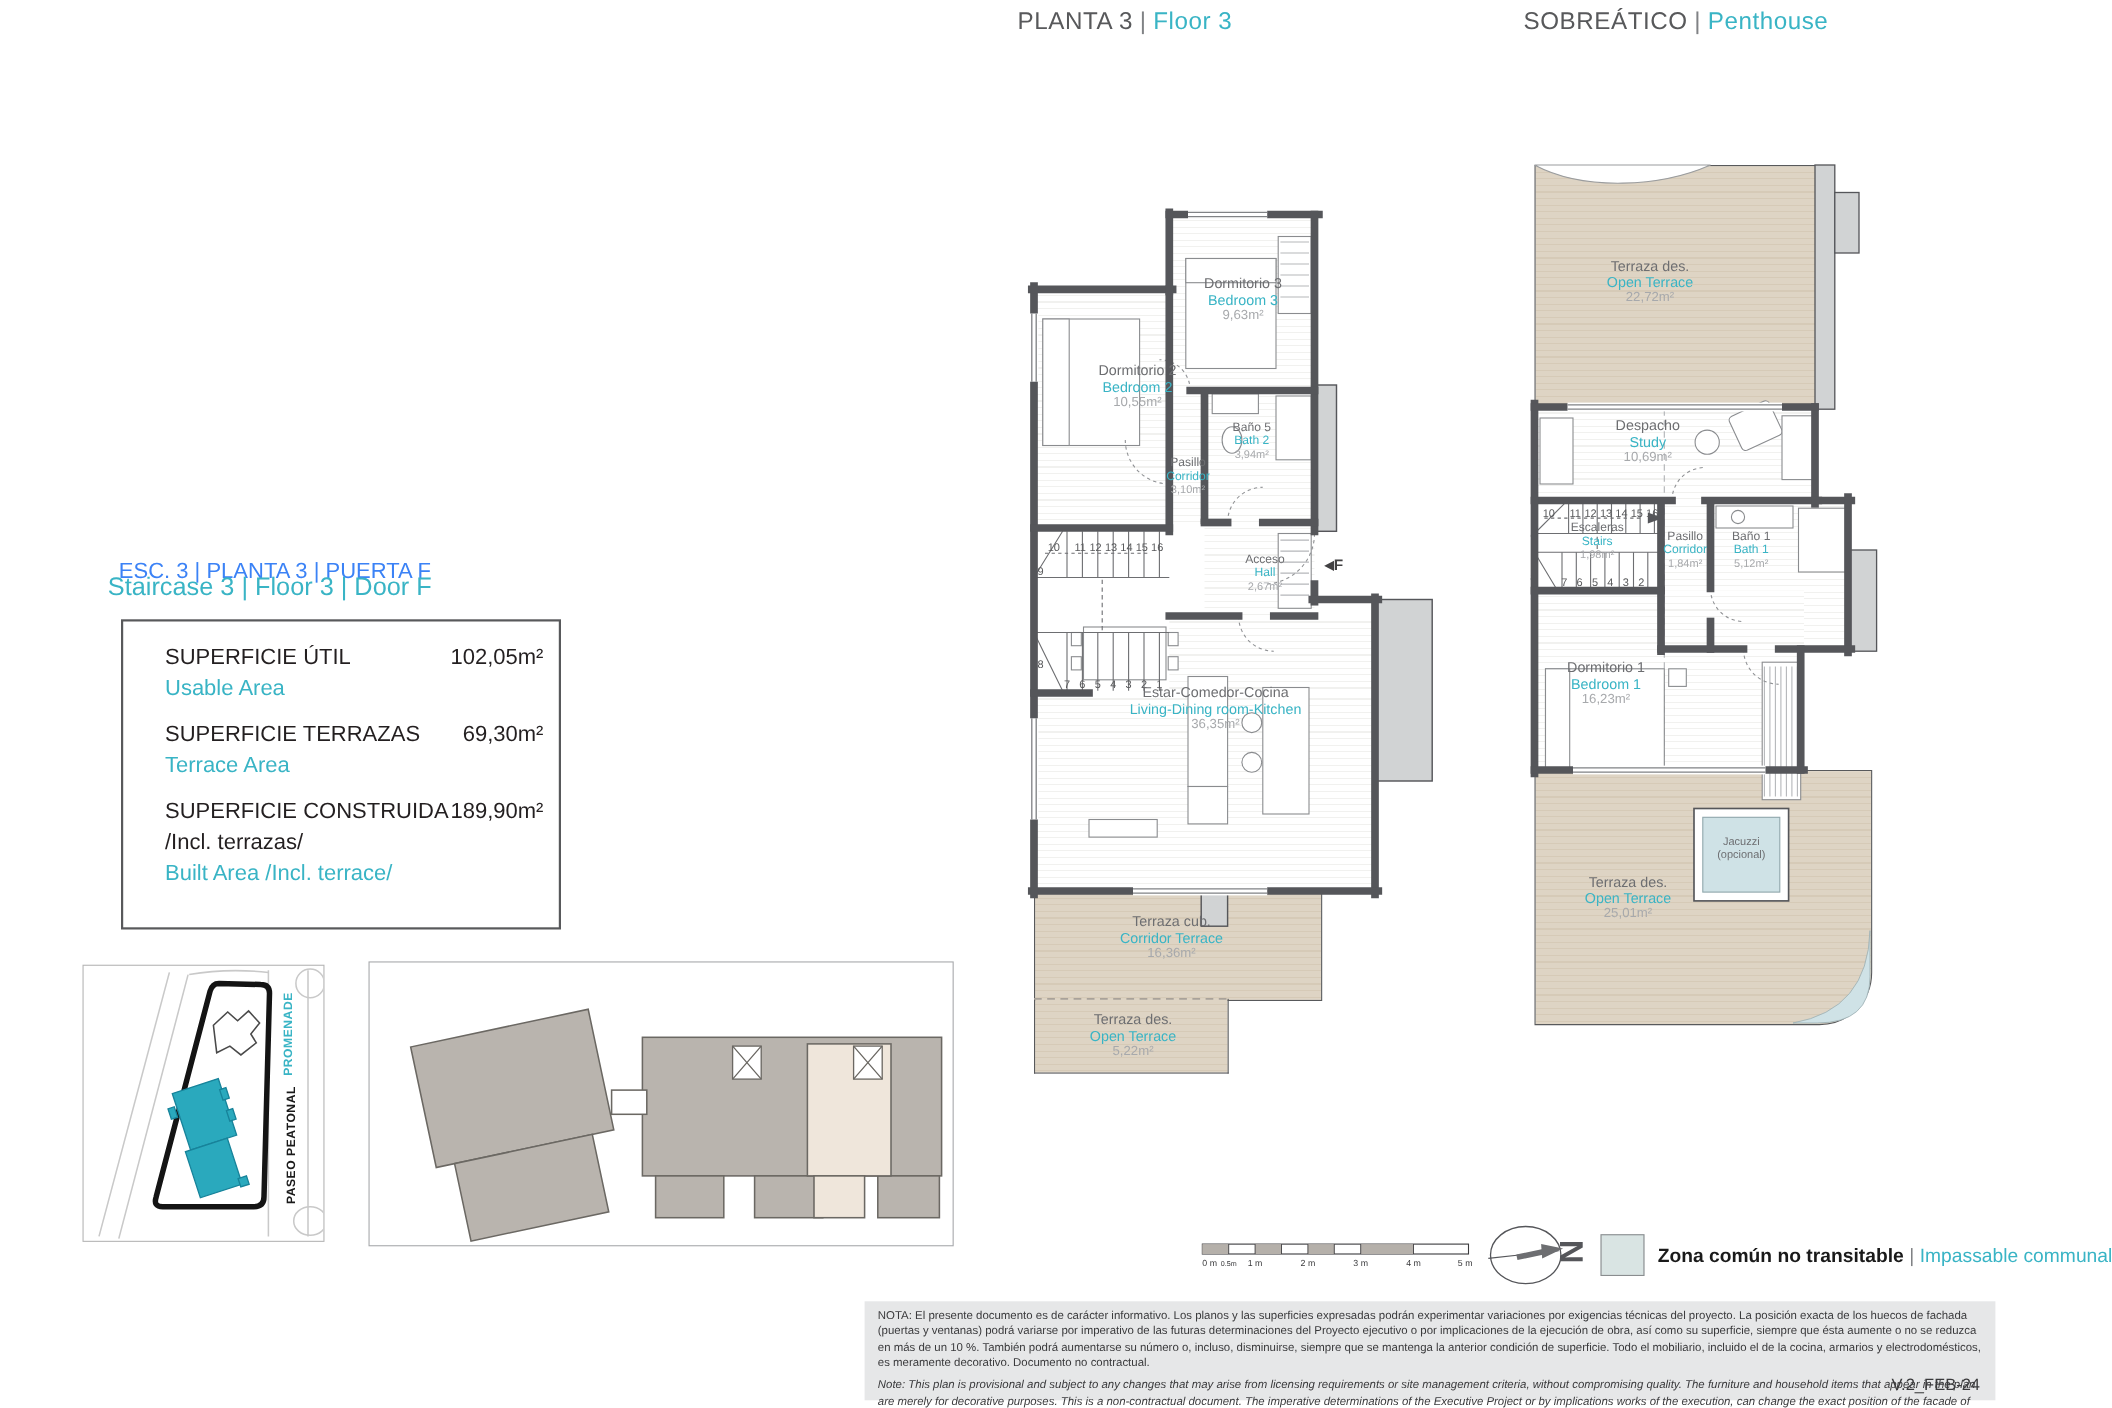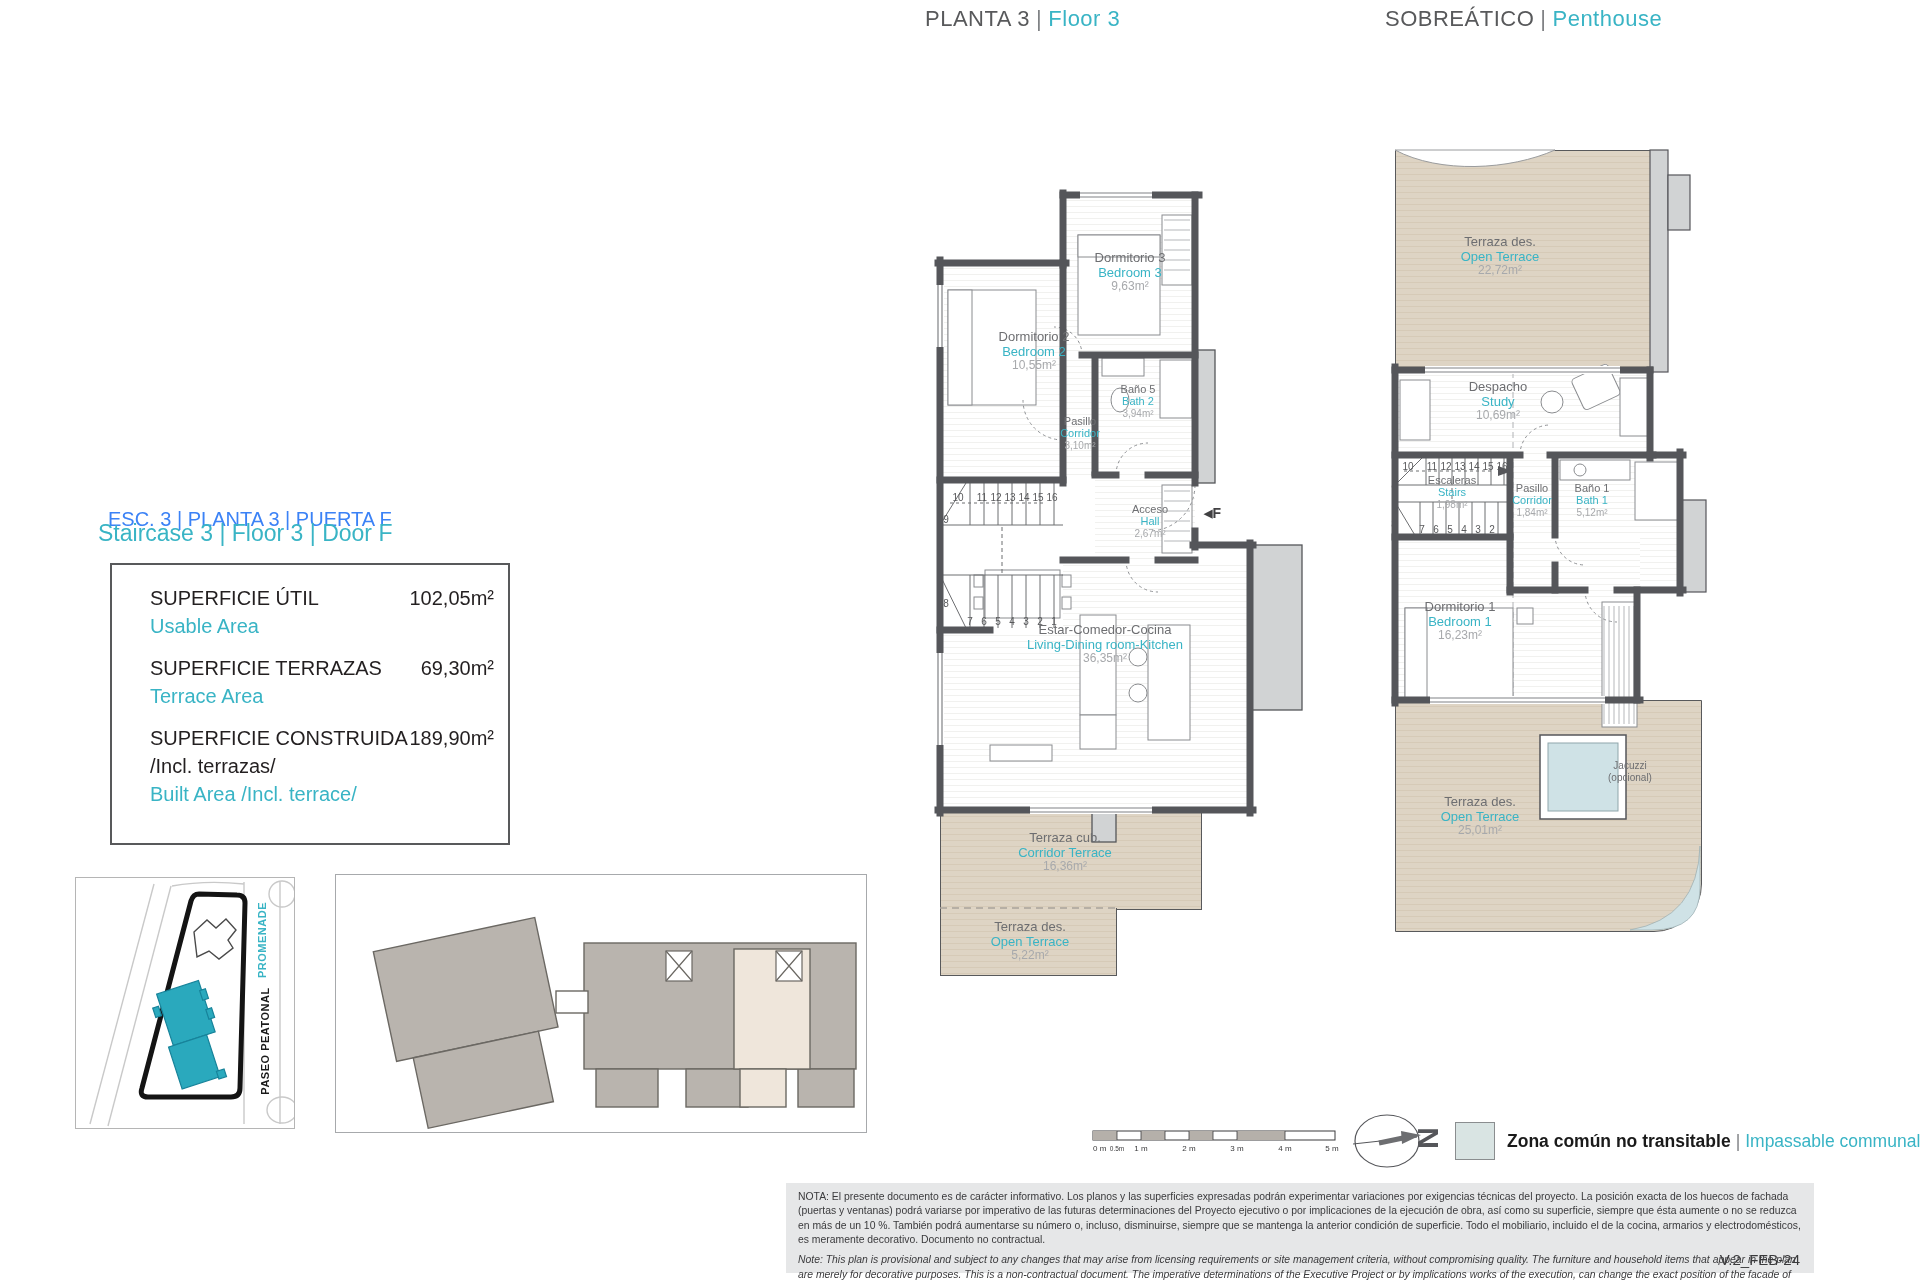--- a/index.html
+++ b/index.html
@@ -49,21 +49,21 @@
   .legend-text .es{color:#1a1a1a;font-weight:600;}
   .legend-text .sep{color:#808285;padding:0 5px;}
   .legend-text .en{color:#39b4c5;}
 
   .note-panel{position:absolute;left:786px;top:1183px;width:1028px;height:90px;background:#e6e7e8;
               padding:7px 12px;box-sizing:border-box;color:#3a3a3c;}
   .note-es{font-size:10.4px;line-height:1.38;}
   .note-en{font-size:10.4px;line-height:1.38;font-style:italic;margin-top:6px;}
   .note-ver{position:absolute;right:14px;bottom:5px;font-size:15px;color:#3a3a3c;}
 
-  .jacuzzi-lbl{position:absolute;transform:translate(-50%,0);text-align:center;line-height:1.2;margin-left:47px;}
+  .jacuzzi-lbl{position:absolute;transform:translate(-50%,0);text-align:center;line-height:1.2;}
   .jacuzzi-lbl span{display:block;font-size:10px;color:#6d6e71;}
 </style>
 </head>
 <body>
 
 <div id="sheet">
 
   <div class="sheet-title" style="left:925px;top:6px;">
     <span>PLANTA 3</span><span class="sep">|</span><span class="teal">Floor 3</span>
   </div>

